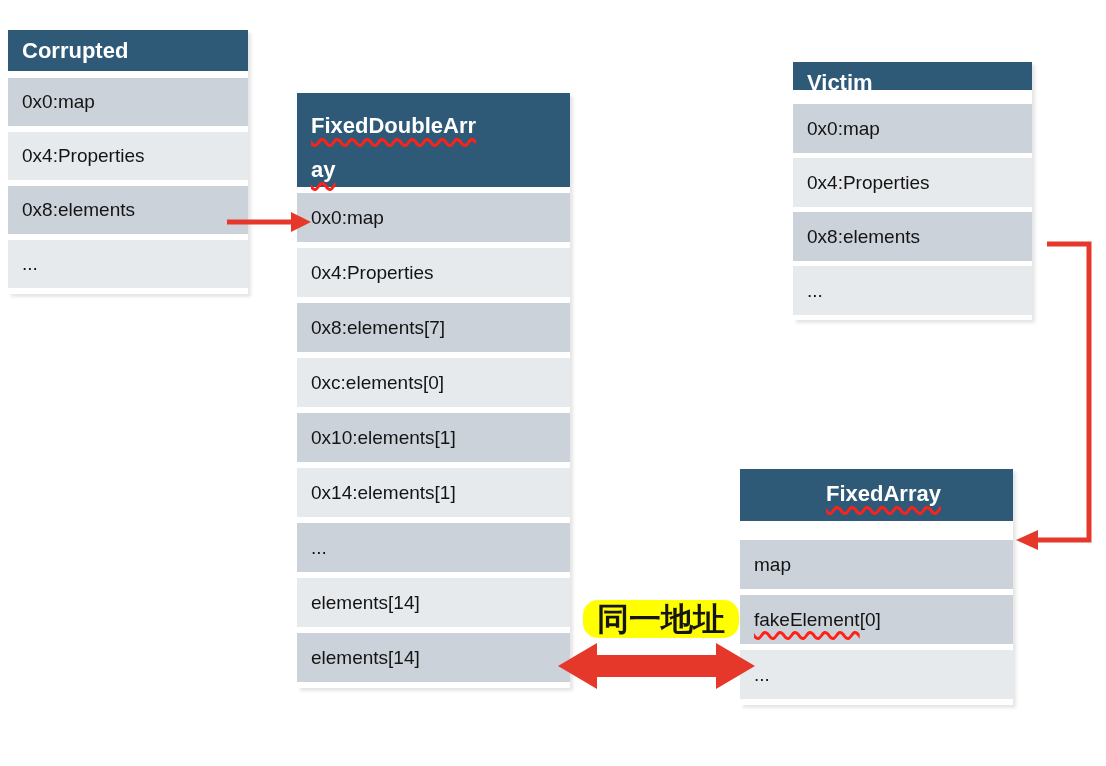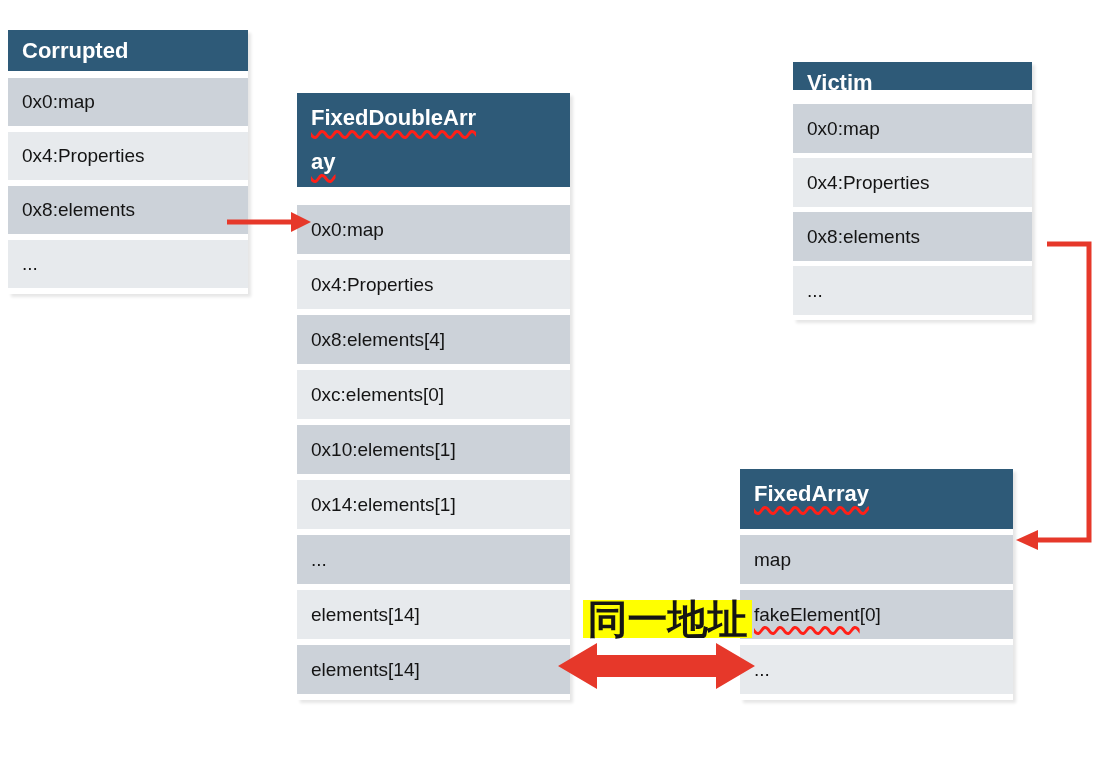--- a/index.html
+++ b/index.html
@@ -35,56 +35,57 @@
     white-space: nowrap;
     overflow: hidden;
   }
   .row.dark { background: var(--row_dark); }
 
   
   #tbl-corrupted { left: 8px; top: 30px; width: 240px; }
   #tbl-corrupted .row { height: 48px; line-height: 48px; }
 
   #tbl-fixeddouble { left: 297px; top: 93px; width: 273px; }
-  #tbl-fixeddouble .thead { height: 94px; line-height: 44px; padding-top: 3px; margin-bottom: 18px; }
+  #tbl-fixeddouble .thead { height: 94px; line-height: 44px; padding-top: 11px; margin-bottom: 6px; }
 
   #tbl-victim { left: 793px; top: 62px; width: 239px; }
   #tbl-victim .thead { height: 28px; line-height: 42px; margin-bottom: 14px; }
   #tbl-victim .row { margin-bottom: 5px; }
 
   #tbl-fixedarray { left: 740px; top: 469px; width: 273px; }
-  #tbl-fixedarray .thead { height: 60px; line-height: 49px; margin-bottom: 6px; }
+  #tbl-fixedarray .thead { height: 52px; line-height: 49px; margin-bottom: 19px; text-align: center; }
 
   .squiggle {
     text-decoration: underline;
     text-decoration-style: wavy;
     text-decoration-color: var(--squiggle);
     text-decoration-thickness: 2.5px;
     text-underline-offset: 5px;
     text-decoration-skip-ink: none;
   }
   .thead .line { display: block; }
 
   #arrows {
     position: absolute;
     left: 0; top: 0;
     width: 1106px; height: 766px;
     pointer-events: none;
   }
   #same-address-label {
     position: absolute;
     left: 583px; top: 600px;
-    width: 169px; height: 38px;
+    width: 156px; height: 38px;
     background: var(--highlight_bg);
     color: var(--highlight_text);
-    font-size: 40px;
+    font-size: 32px;
     font-weight: bold;
     line-height: 38px;
     text-align: center;
     white-space: nowrap;
+    border-radius: 15px;
   }
 </style>
 </head>
 <body>
 
 <div id="canvas">
 
   <div class="mem-table" id="tbl-corrupted">
     <div class="thead">Corrupted</div>
     <div class="row dark">0x0:map</div>
@@ -93,21 +94,21 @@
     <div class="row">...</div>
   </div>
 
   <div class="mem-table" id="tbl-fixeddouble">
     <div class="thead">
       <span class="line squiggle">FixedDoubleArr</span>
       <span class="line squiggle">ay</span>
     </div>
     <div class="row dark">0x0:map</div>
     <div class="row">0x4:Properties</div>
-    <div class="row dark">0x8:elements[4]</div>
+    <div class="row dark">0x8:elements[7]</div>
     <div class="row">0xc:elements[0]</div>
     <div class="row dark">0x10:elements[1]</div>
     <div class="row">0x14:elements[1]</div>
     <div class="row dark">...</div>
     <div class="row">elements[14]</div>
     <div class="row dark">elements[14]</div>
   </div>
 
   <div class="mem-table" id="tbl-victim">
     <div class="thead">Victim</div>

